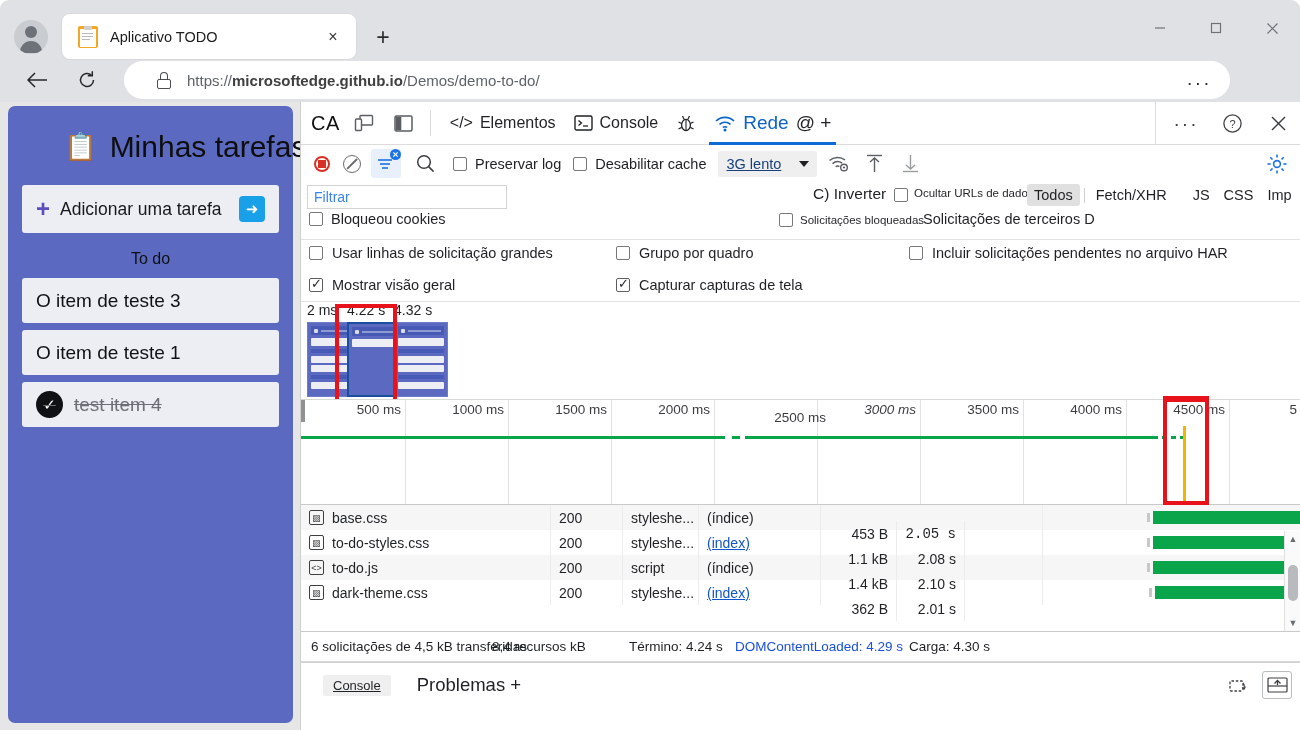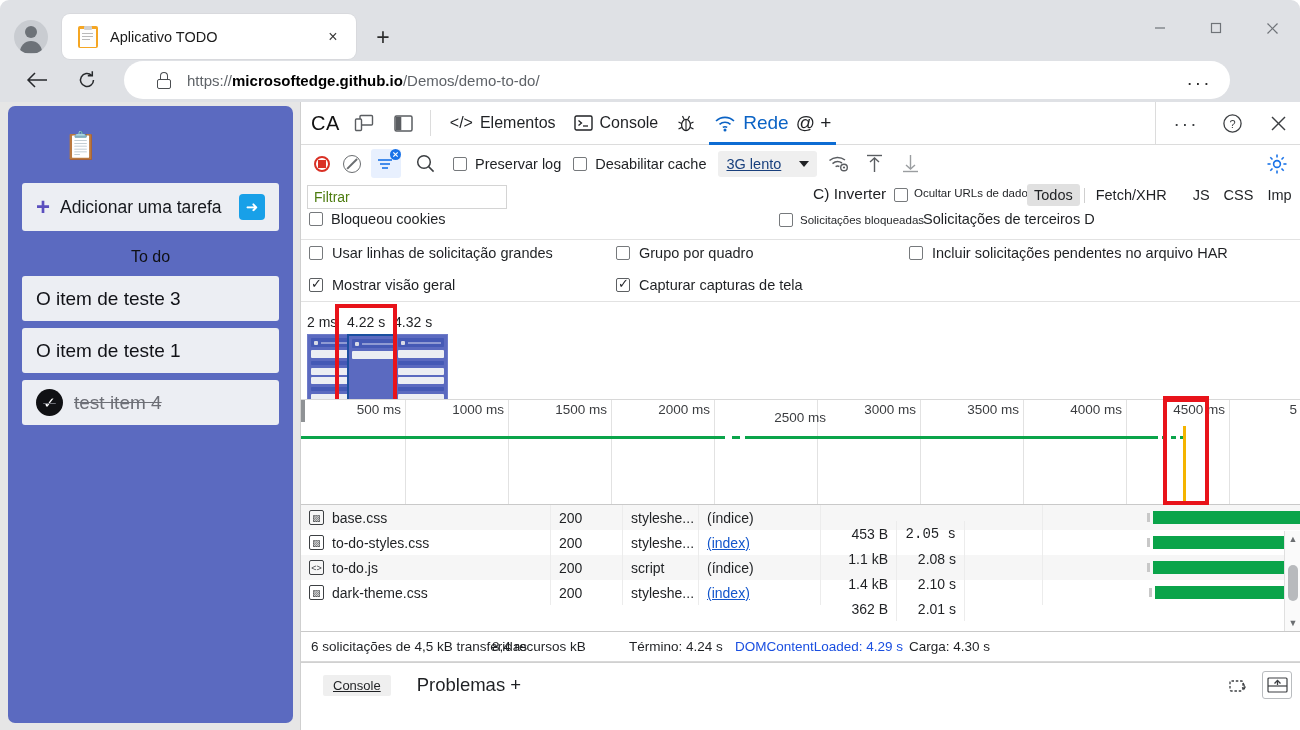--- a/index.html
+++ b/index.html
@@ -58,21 +58,21 @@
   .nav-back { margin-left: 18px; }
   .nav-reload { margin-left: 12px; }
   .omnibox {
     position: absolute; left: 124px; top: 3px; width: 1106px; height: 38px;
     background: #fff; border-radius: 19px; display: flex; align-items: center; padding: 0 18px;
   }
   .lock { width: 15px; height: 17px; position: relative; margin-right: 16px; margin-left: 14px; flex: 0 0 auto; }
   .lock .shk { position: absolute; left: 3.5px; top: 0; width: 8px; height: 7px; border: 1.6px solid #4a4d50; border-bottom: none; border-radius: 4px 4px 0 0; }
   .lock .bdy { position: absolute; left: 0.5px; bottom: 0; width: 14px; height: 10px; border: 1.6px solid #4a4d50; border-radius: 2px; }
   .url { font-size: 15px; color: #5f6368; white-space: nowrap; }
-  .url b { color: #000000; font-weight: 700; }
+  .url b { color: #404040; font-weight: 700; }
   .omni-dots { position: absolute; right: 14px; top: 10px; width: 34px; height: 24px; display: flex; align-items: center; justify-content: center; color: #2b2b2b; font-size: 19px; letter-spacing: 2px; }
 
   
   .viewport { position: absolute; left: 0; top: 102px; width: 300px; height: 628px; background: #e6e6e6; }
   .todo-app {
     position: absolute; left: 8px; top: 4px; width: 285px; height: 617px;
     background: #5b6ac0; border-radius: 7px; padding: 0 14px;
   }
   .todo-head { display: flex; align-items: center; padding-top: 24px; padding-left: 42px; }
   .todo-head .emoji { font-size: 27px; margin-right: 12px; }
@@ -127,41 +127,41 @@
   .cbox.checked:after { content:'✓'; position:absolute; left: 1px; top:-3px; font-size: 13px; color:#24262a; }
   .throttle { margin-left: 12px; height: 26px; background: #efefef; border-radius: 3px; display: flex; align-items: center; padding: 0 8px; gap: 18px; }
   .throttle .val { font-size: 14.5px; color: #19407d; text-decoration: underline; }
   .caret-dn { width: 0; height: 0; border-left: 5px solid transparent; border-right: 5px solid transparent; border-top: 6px solid #202124; }
   .tb-icon { width: 30px; height: 30px; display:flex; align-items:center; justify-content:center; margin-left: 6px; color:#5a5d61; }
   .gear-btn { position: absolute; right: 8px; top: 4px; width: 30px; height: 30px; display:flex; align-items:center; justify-content:center; color:#1a73e8; }
 
   .dt-filterbar { position: relative; height: 58px; border-bottom: 1px solid #e2e2e2; }
   .filter-input {
     position: absolute; left: 6px; top: 3px; width: 200px; height: 24px;
-    border: 1px solid #d4d4d4; background: #fff; font-size: 14px; color: #4d7c0f;
+    border: 1px solid #d4d4d4; background: #fff; font-size: 14px; color: #3b82f6;
     padding: 0 6px; display: flex; align-items: center;
   }
   .inverter { position: absolute; left: 512px; top: 3px; font-size: 15.5px; color: #1f2124; }
   .hidecb { position: absolute; left: 593px; top: 6px; }
   .hideurl { position: absolute; left: 613px; top: 5px; font-size: 11.5px; color: #1f2124; }
   .type-chips { position: absolute; left: 726px; top: 2px; display: flex; align-items: center; gap: 0; }
   .chip { font-size: 14.5px; color: #1f2124; padding: 3px 7px; border-radius: 3px; white-space: nowrap; }
   .chip.active { background: #e0e0e0; }
   .chip-div { width: 1px; height: 15px; background: #cfcfcf; margin: 0 4px; }
   .chip-gap { width: 12px; }
   .row2-blocked { position: absolute; left: 8px; top: 29px; display: flex; align-items: center; gap: 8px; font-size: 14.5px; color: #1f2124; }
   .row2-blocked2 { position: absolute; left: 478px; top: 31px; display: flex; align-items: center; gap: 7px; font-size: 11.5px; color: #1f2124; }
   .row2-third { position: absolute; left: 622px; top: 29px; font-size: 14.5px; color: #1f2124; }
 
   .dt-optbar { position: relative; height: 62px; border-bottom: 1px solid #e2e2e2; }
   .opt { position: absolute; display: flex; align-items: center; gap: 9px; font-size: 14.5px; color: #1f2124; }
 
   
   .filmstrip { position: relative; height: 98px; border-bottom: 1px solid #d8d8d8; background: #fff; overflow: hidden; }
-  .frame { position: absolute; top: 12px; }
+  .frame { position: absolute; top: 0; }
   .frame .flabel { font-size: 14px; color: #1f2124; margin-bottom: 4px; }
   .thumb { width: 54px; height: 75px; background: #5b6ac0; border: 1px solid #6f7cc8; position: relative; overflow: hidden; }
   .thumb.sel { border: 2px solid #1a4fa0; }
   .th-bar { position: absolute; left: 3px; right: 3px; height: 9px; background: #4559b5; border-radius: 1px; display:flex; align-items:center; }
   .th-white { position: absolute; left: 3px; right: 3px; background: #eceef3; border-radius: 1px; }
   .th-dot { width: 4px; height: 4px; background: #d8dae6; margin-left: 3px; border-radius: 1px; }
   .th-txt { height: 2px; background: #8f9ad3; flex: 1; margin: 0 3px; }
   .redbox { position: absolute; border: 4px solid #e8131a; pointer-events: none; }
 
   
@@ -278,20 +278,21 @@
       </div>
 
     </div>
   </div>
 
   <div class="viewport">
     <div class="todo-app">
 
       <div class="todo-head">
         <div class="emoji">📋</div>
+        <div class="todo-title">Minhas tarefas</div>
       </div>
 
       <div class="add-row">
         <div class="add-plus">+</div>
         <div class="add-label">Adicionar uma tarefa</div>
         <div class="add-go">➜</div>
       </div>
 
       <div class="section-label">To do</div>
       <div class="task">
@@ -574,21 +575,21 @@
         <div class="ov-tlabel" style="left:104px;">500 ms</div>
       <div class="ov-tick" style="left:207px;"></div>
         <div class="ov-tlabel" style="left:207px;">1000 ms</div>
       <div class="ov-tick" style="left:310px;"></div>
         <div class="ov-tlabel" style="left:310px;">1500 ms</div>
       <div class="ov-tick" style="left:413px;"></div>
         <div class="ov-tlabel" style="left:413px;">2000 ms</div>
       <div class="ov-tick" style="left:516px;"></div>
         <div class="ov-tlabel" style="left:529px;margin-top:8px;">2500 ms</div>
       <div class="ov-tick" style="left:619px;"></div>
-        <div class="ov-tlabel" style="left:619px;">3000 ms</div>
+        <div class="ov-tlabel" style="left:619px;font-style:italic;">3000 ms</div>
       <div class="ov-tick" style="left:722px;"></div>
         <div class="ov-tlabel" style="left:722px;">3500 ms</div>
       <div class="ov-tick" style="left:825px;"></div>
         <div class="ov-tlabel" style="left:825px;">4000 ms</div>
       <div class="ov-tick" style="left:928px;"></div>
         <div class="ov-tlabel" style="left:928px;">4500 ms</div>
       <div class="ov-tlabel" style="left:1000px;">5</div>
 
       <div class="ov-greenline" style="left:0px; width:424px;"></div>
       <div class="ov-greenline" style="left:431px; width:8px;"></div>

